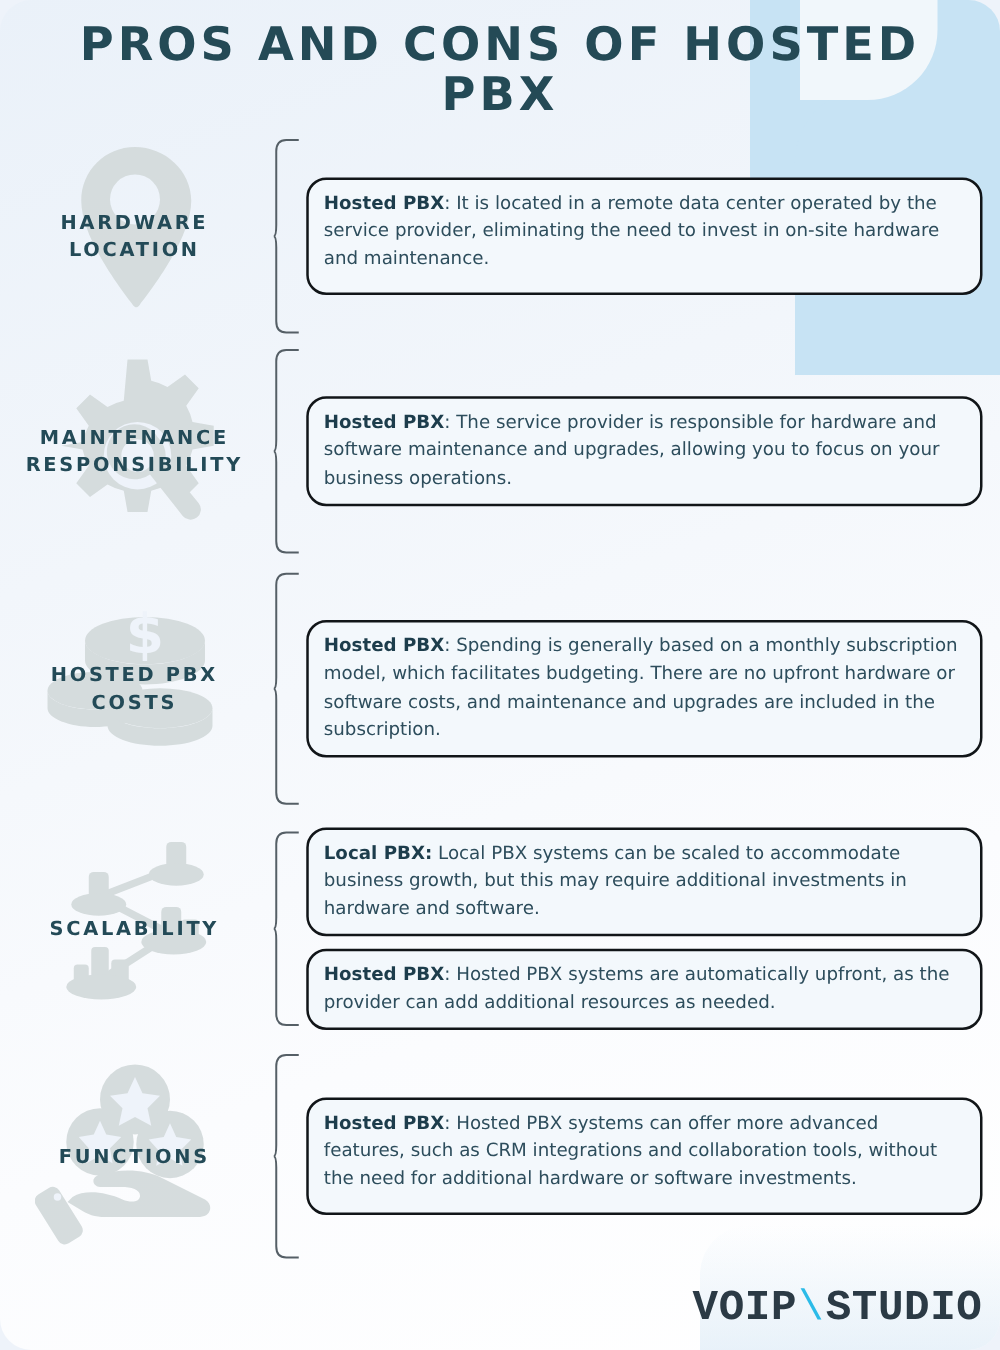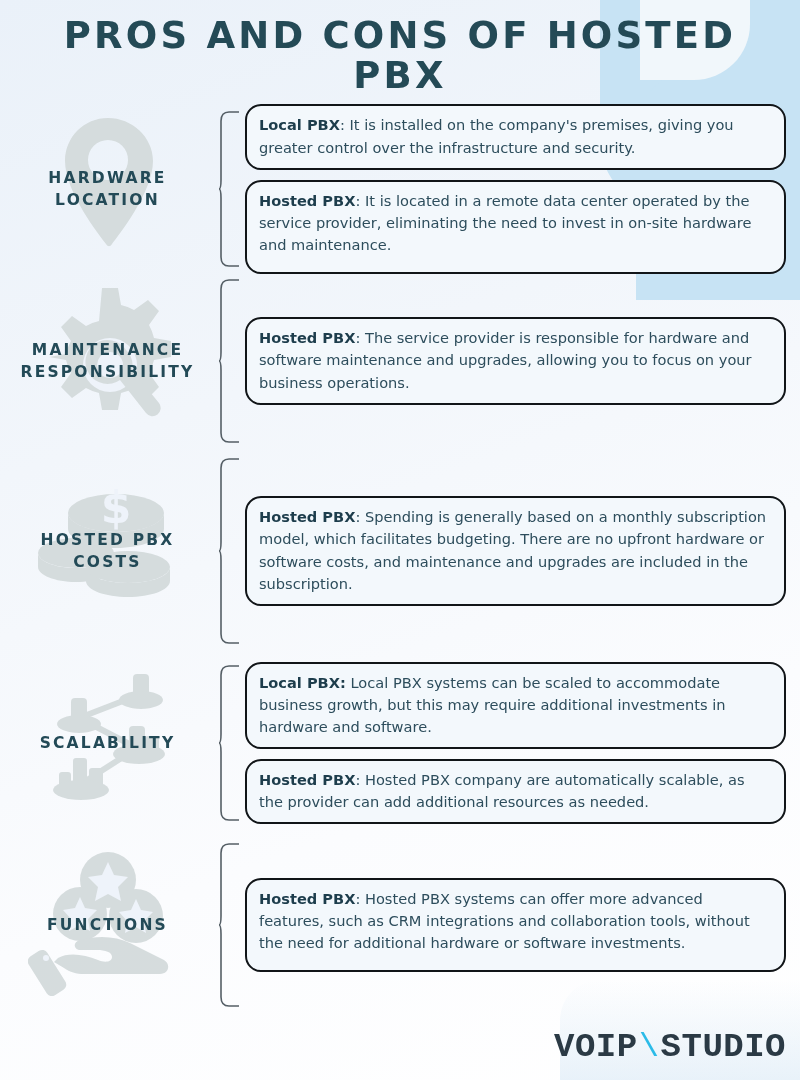--- a/index.html
+++ b/index.html
@@ -15,20 +15,21 @@
     position: relative;
   }
   #page {
     position: absolute;
     inset: 0;
     width: 800px;
     height: 1080px;
     background:
       linear-gradient(160deg, #eaf1f9 0%, #f2f6fb 35%, #fbfcfe 70%, #ffffff 100%);
     overflow: hidden;
+    border-radius: 25px;
   }
 
   
   .blob {
     position: absolute;
     pointer-events: none;
   }
   .blob-a {
     top: -60px;
     left: 600px;
@@ -190,21 +191,20 @@
               <path fill="#d4dbdc" d="M60 6C36 6 17 25 17 49c0 31 35 75 41 83 2 3 4 3 6 0 6-8 41-52 41-83C105 25 84 6 60 6zm0 62a20 20 0 1 1 0-40 20 20 0 0 1 0 40z"></path>
             </svg></span>
           <div class="sec-label">Hardware Location</div>
         </div>
         <div class="brace-col">
           <svg class="brace" width="24" height="158" viewBox="0 0 24 158">
             <path d="M21 2 H11 Q3 2 3 11 V70 Q3 79 1 79 Q3 79 3 88 V147 Q3 156 11 156 H21" fill="none" stroke="#555f66" stroke-width="1.6"></path>
           </svg>
         </div>
         <div class="boxes-col">
-          <div class="tbox" style="min-height:58px"><b>Local PBX</b><span>:</span><span> It is installed on the company's premises, giving you greater control over the infrastructure and security.</span></div>
           <div class="tbox" style="min-height:94px"><b>Hosted PBX</b><span>:</span><span> It is located in a remote data center operated by the service provider, eliminating the need to invest in on-site hardware and maintenance.</span></div>
         </div>
       </div>
       <div class="section" style="top: 276px; height: 170px;">
         <div class="label-col">
           <span class="sec-icon"><svg width="150" height="150" viewBox="0 0 150 150">
               <path fill="#d4dbdc" d="M69 4h16l3 17a46 46 0 0 1 13 5l14-10 11 11-10 14a46 46 0 0 1 5 13l17 3v16l-17 3a46 46 0 0 1-5 13l10 14-11 11-14-10a46 46 0 0 1-13 5l-3 17H69l-3-17a46 46 0 0 1-13-5l-14 10-11-11 10-14a46 46 0 0 1-5-13l-17-3V73l17-3a46 46 0 0 1 5-13L28 43l11-11 14 10a46 46 0 0 1 13-5z"></path>
               <circle cx="77" cy="81" r="27" fill="#eef3fa"></circle>
               <path fill="#d4dbdc" d="M93 66a22 22 0 1 0-6 30l26 33a8 8 0 0 0 13-10l-27-33a22 22 0 0 0-6-20zm-9 26a13 13 0 1 1 0-22 13 13 0 0 1 0 22z"></path>
             </svg></span>
@@ -265,21 +265,21 @@
             </svg></span>
           <div class="sec-label">Scalability</div>
         </div>
         <div class="brace-col">
           <svg class="brace" width="24" height="158" viewBox="0 0 24 158">
             <path d="M21 2 H11 Q3 2 3 11 V70 Q3 79 1 79 Q3 79 3 88 V147 Q3 156 11 156 H21" fill="none" stroke="#555f66" stroke-width="1.6"></path>
           </svg>
         </div>
         <div class="boxes-col">
           <div class="tbox" style="min-height:76px"><b>Local PBX:</b><span></span><span> Local PBX systems can be scaled to accommodate business growth, but this may require additional investments in hardware and software.</span></div>
-          <div class="tbox" style="min-height:64px"><b>Hosted PBX</b><span>:</span><span> Hosted PBX company are automatically scalable, as the provider can add additional resources as needed.</span></div>
+          <div class="tbox" style="min-height:64px"><b>Hosted PBX</b><span>:</span><span> Hosted PBX systems are automatically upfront, as the provider can add additional resources as needed.</span></div>
         </div>
       </div>
       <div class="section" style="top: 840px; height: 170px;">
         <div class="label-col">
           <span class="sec-icon"><svg width="160" height="150" viewBox="0 0 160 150">
               <g fill="#d4dbdc">
                 <circle cx="80" cy="32" r="28"></circle>
                 <circle cx="52" cy="66" r="27"></circle>
                 <circle cx="108" cy="68" r="27"></circle>
               </g>

